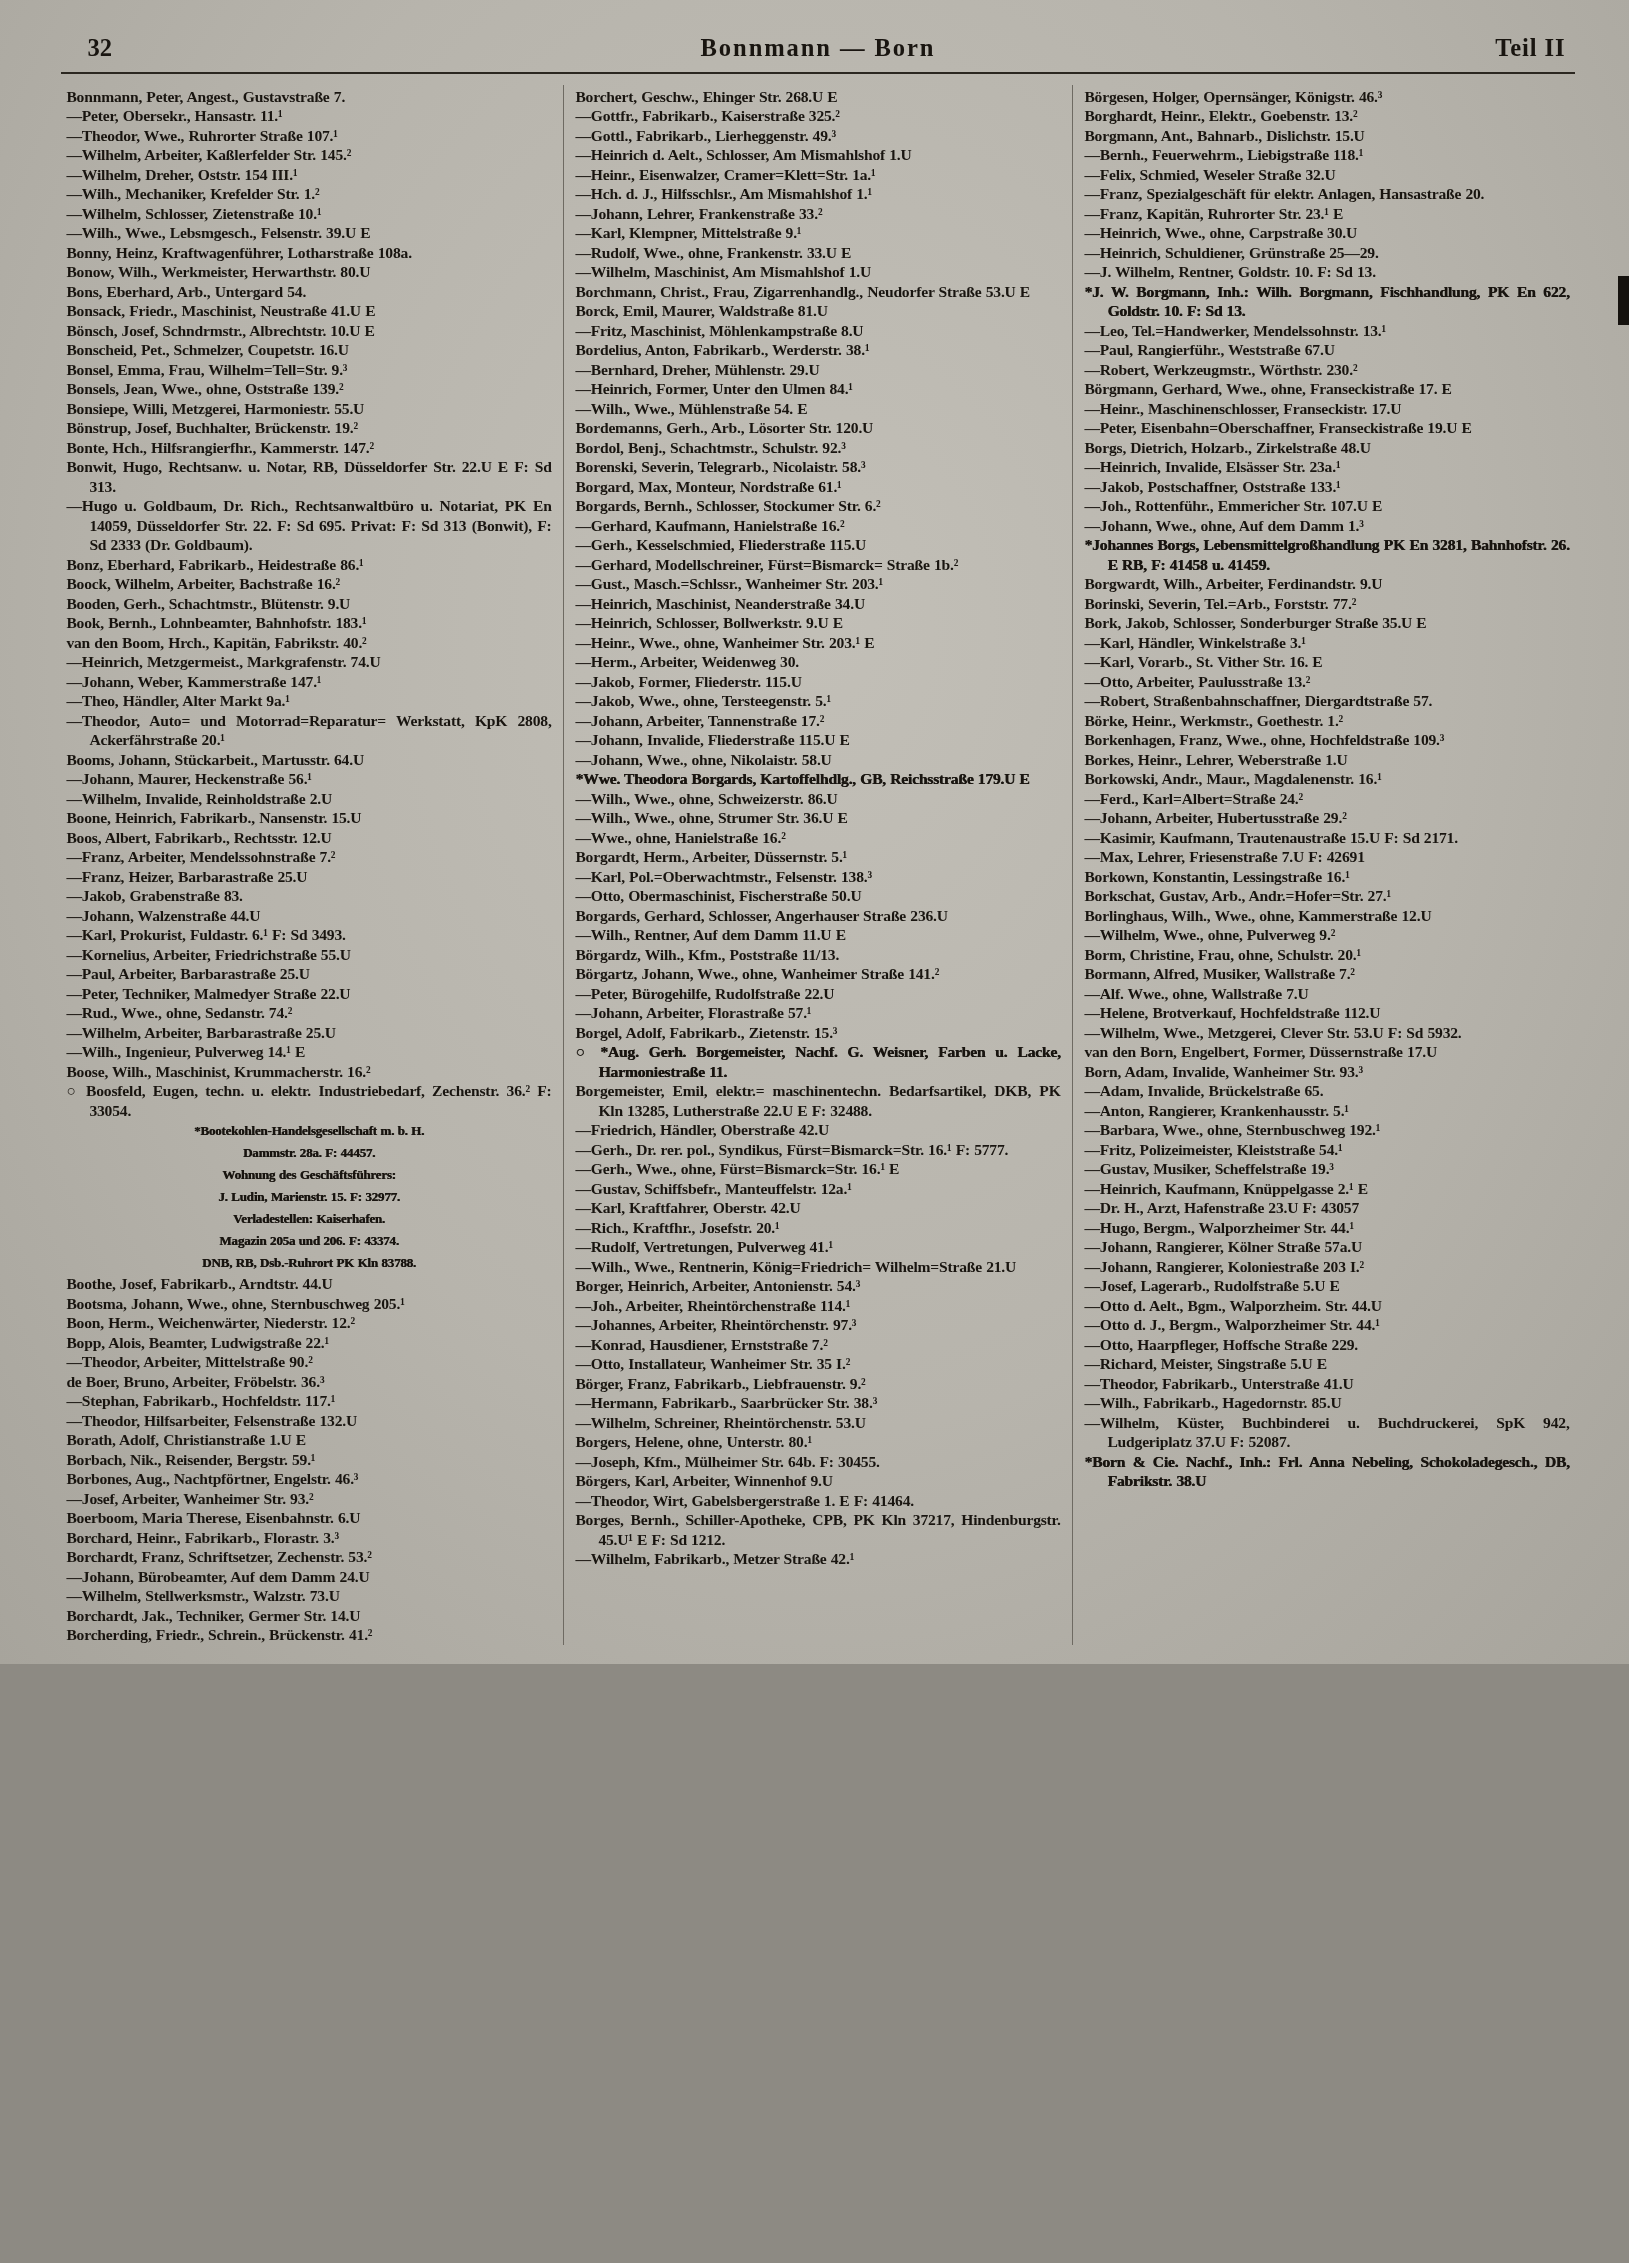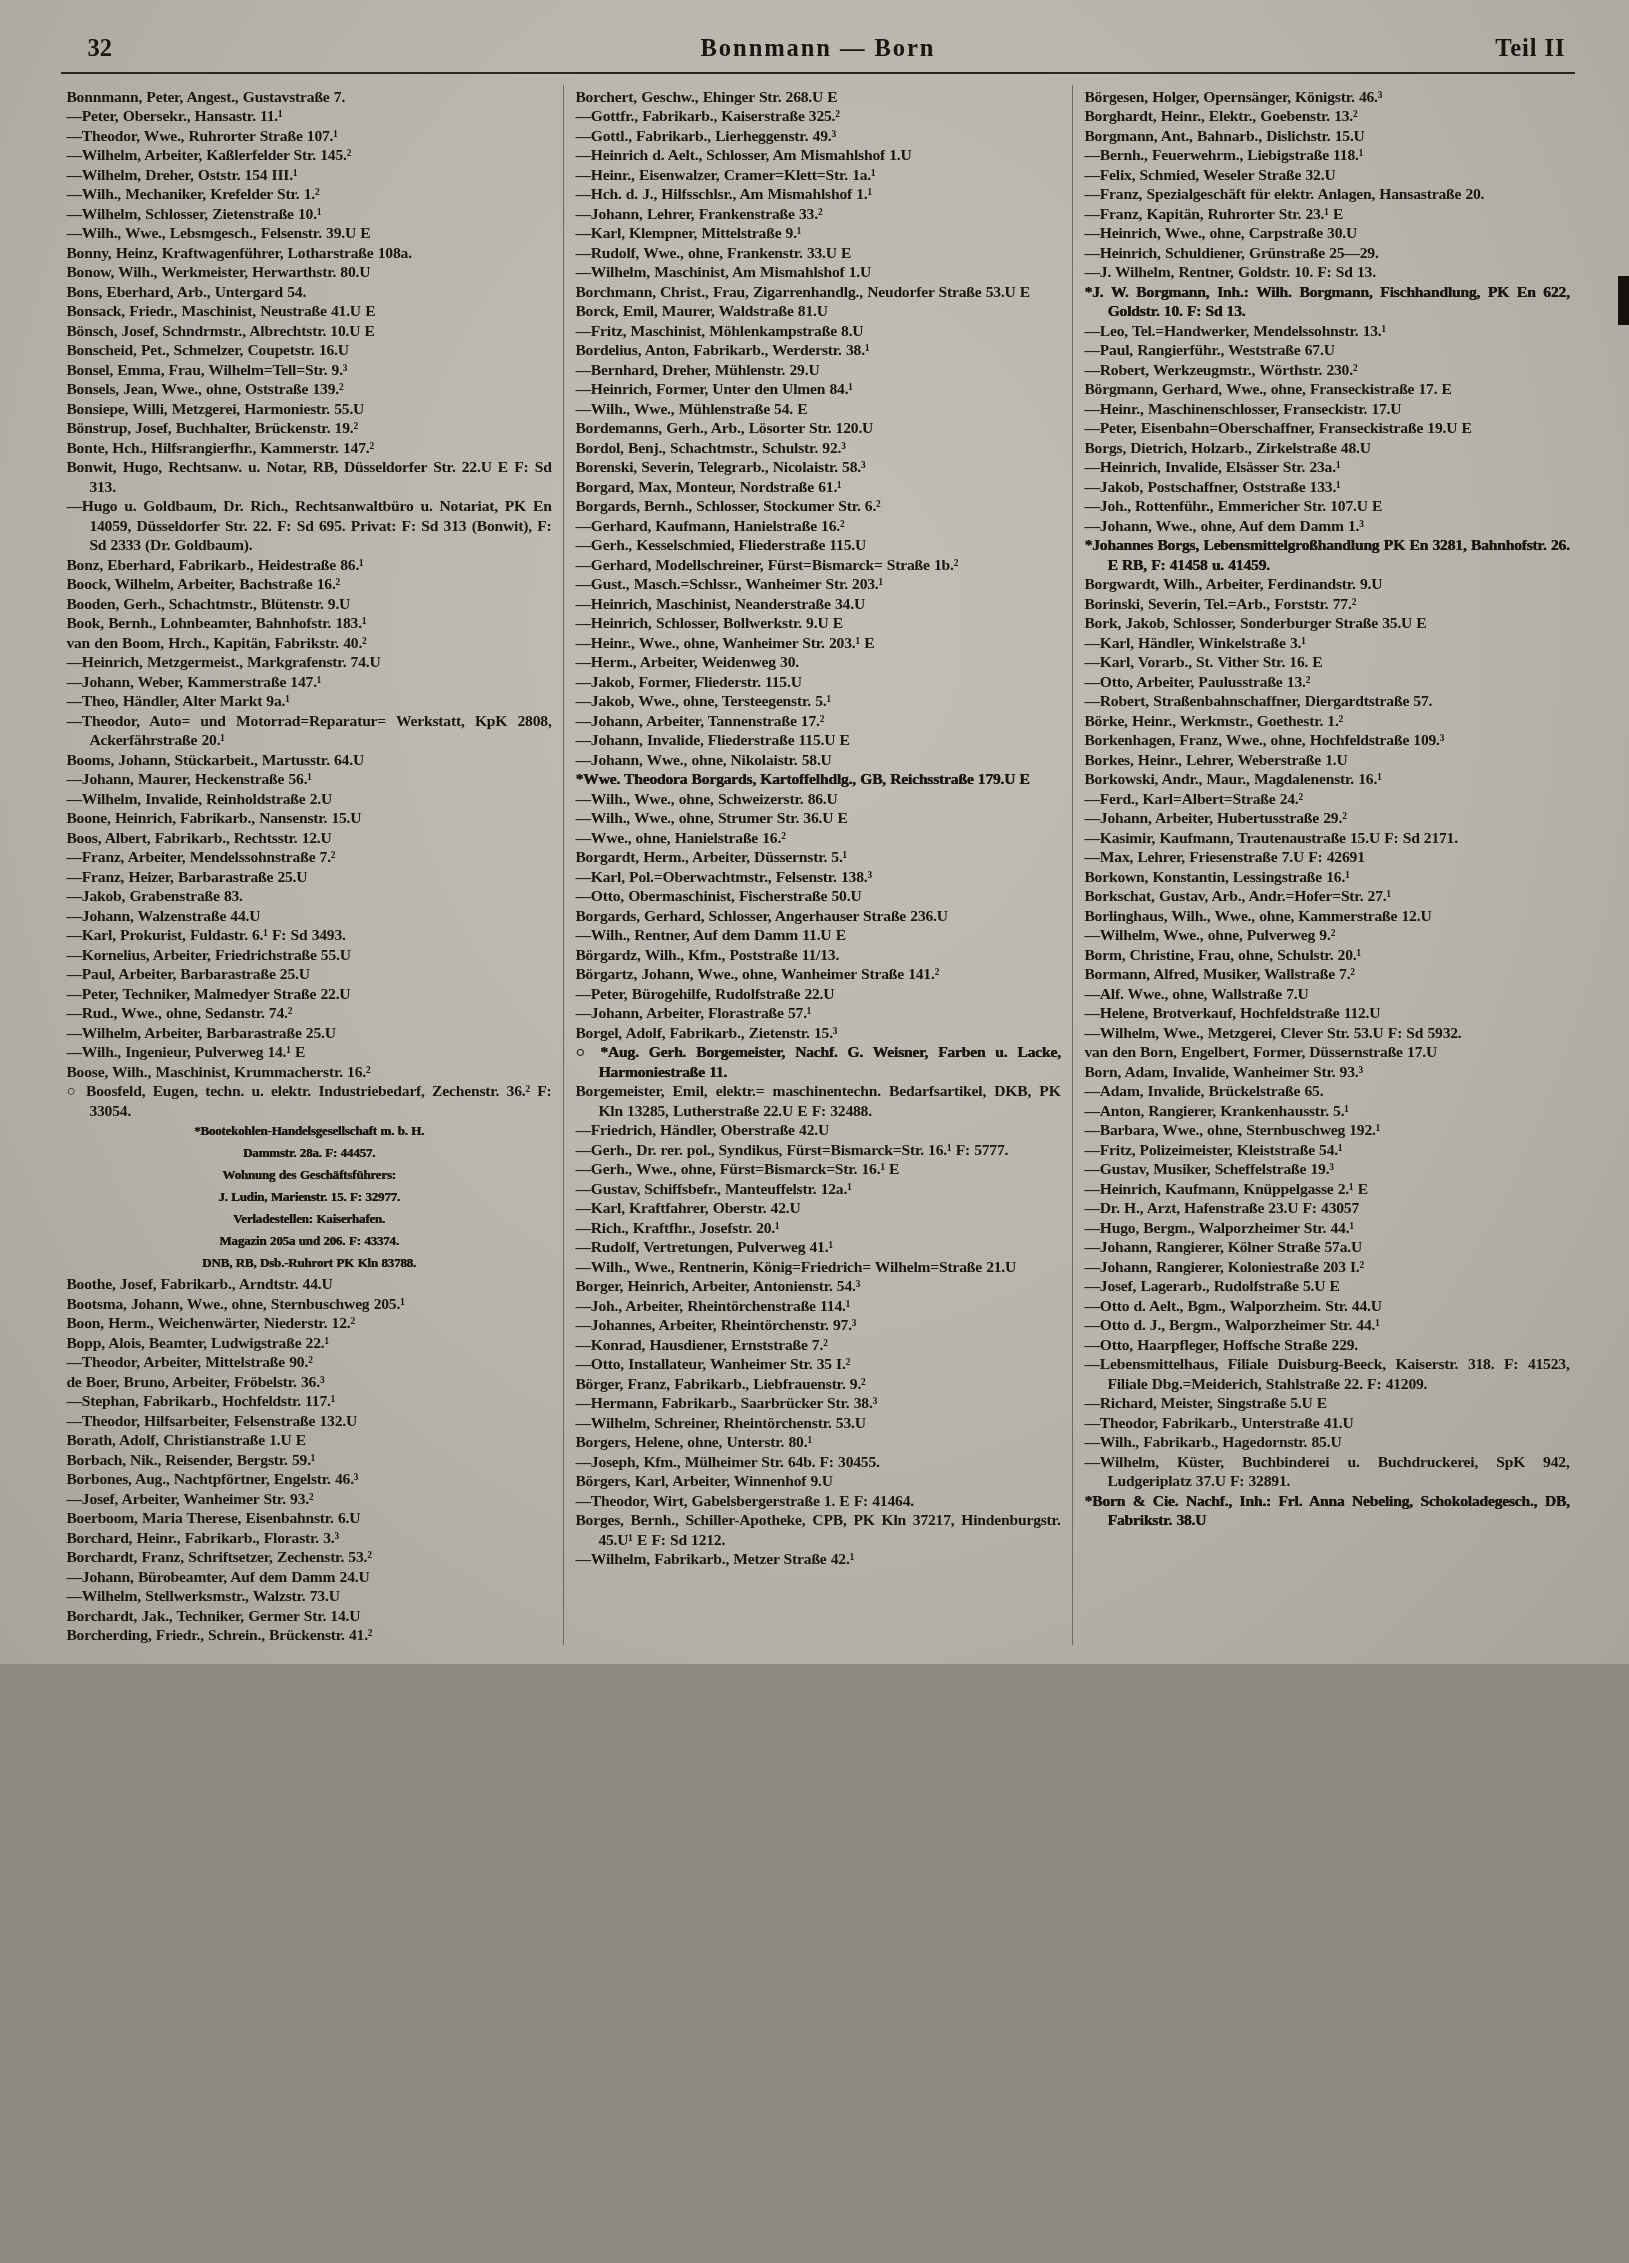--- a/index.html
+++ b/index.html
@@ -274,25 +274,24 @@
         <p class="entry">—Gustav, Musiker, Scheffelstraße 19.³</p>
         <p class="entry">—Heinrich, Kaufmann, Knüppelgasse 2.¹ E</p>
         <p class="entry">—Dr. H., Arzt, Hafenstraße 23.U  F: 43057</p>
         <p class="entry">—Hugo, Bergm., Walporzheimer Str. 44.¹</p>
         <p class="entry">—Johann, Rangierer, Kölner Straße 57a.U</p>
         <p class="entry">—Johann, Rangierer, Koloniestraße 203 I.²</p>
         <p class="entry">—Josef, Lagerarb., Rudolfstraße 5.U E</p>
         <p class="entry">—Otto d. Aelt., Bgm., Walporzheim. Str. 44.U</p>
         <p class="entry">—Otto d. J., Bergm., Walporzheimer Str. 44.¹</p>
         <p class="entry">—Otto, Haarpfleger, Hoffsche Straße 229.</p>
-        <p class="entry">—Lebensmittelhaus, Filiale Duisburg-Beeck, Kaiserstr. 318. F: 41523, Filiale Dbg.=Meiderich, Stahlstraße 22. F: 41209.</p>
         <p class="entry">—Richard, Meister, Singstraße 5.U E</p>
         <p class="entry">—Theodor, Fabrikarb., Unterstraße 41.U</p>
         <p class="entry">—Wilh., Fabrikarb., Hagedornstr. 85.U</p>
-        <p class="entry">—Wilhelm, Küster, Buchbinderei u. Buchdruckerei, SpK 942, Ludgeriplatz 37.U F: 32891.</p>
+        <p class="entry">—Wilhelm, Küster, Buchbinderei u. Buchdruckerei, SpK 942, Ludgeriplatz 37.U F: 52087.</p>
         <p class="entry bold">*Born &amp; Cie. Nachf., Inh.: Frl. Anna Nebeling, Schokoladegesch., DB, Fabrikstr. 38.U</p>
       </div>
   </div>
 
   <div class="edge-tab"></div>
 
 </div>
 
 
 </body></html>

